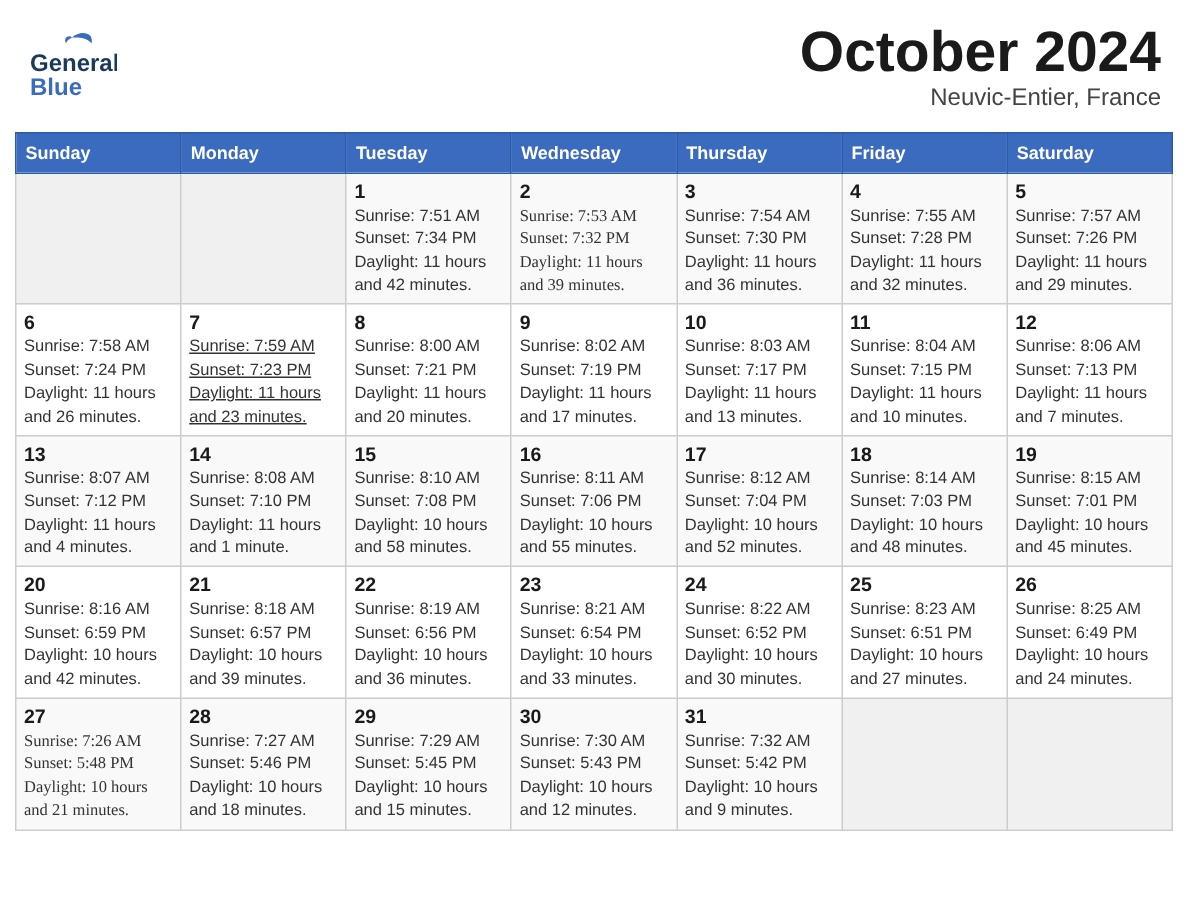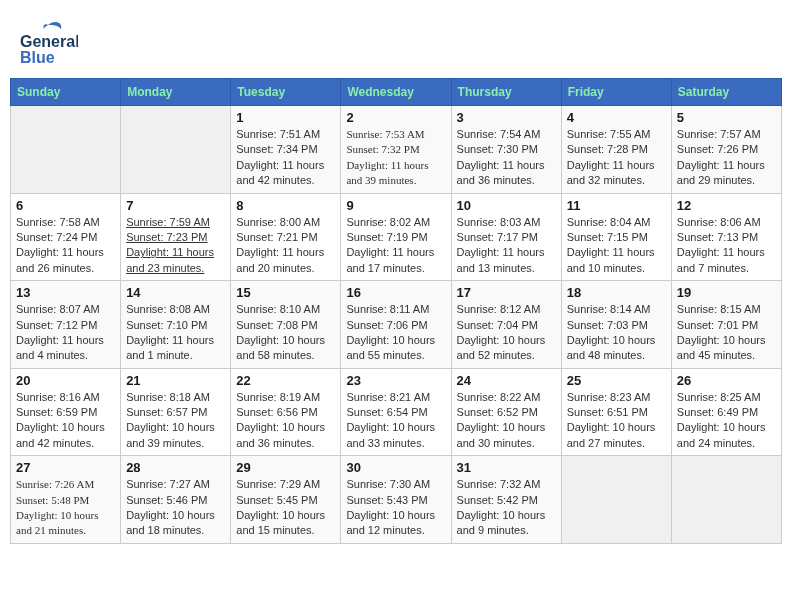--- a/index.html
+++ b/index.html
@@ -30,21 +30,21 @@
       font-size: 16px;
       color: #444;
     }
     .calendar {
       width: 100%;
       border-collapse: collapse;
       font-size: 10.5px;
     }
     .calendar thead th {
       background: #3a6bbf;
-      color: #86efac;
+      color: #ffffff;
       text-align: left;
       padding: 6px 6px;
       font-size: 12px;
       font-weight: bold;
       border: 1px solid #2a5aaa;
     }
     .calendar tbody td {
       border: 1px solid #ccc;
       vertical-align: top;
       padding: 4px 5px;
@@ -81,20 +81,24 @@
 <body>
 
 <div class="header">
   <div class="logo-container">
       <svg width="60" height="50">
         <path d="M30 10 C35 5, 45 6, 43 14 C40 10, 35 10, 30 10Z M30 10 C28 8, 24 10, 26 14 C27 11, 29 11, 30 10Z" fill="#3a6bbf"></path>
         <text x="2" y="32" font-size="16" font-weight="bold" fill="#1a3a5c" font-family="Arial, sans-serif">General</text>
         <text x="2" y="48" font-size="16" font-weight="bold" fill="#3a6bbf" font-family="Arial, sans-serif">Blue</text>
       </svg>
     </div>
+  <div class="title-section">
+    <div class="month-title">October 2024</div>
+    <div class="subtitle">Neuvic-Entier, France</div>
+  </div>
 </div>
 
 <table class="calendar">
   <thead>
     <tr>
       <th>Sunday</th>
       <th>Monday</th>
       <th>Tuesday</th>
       <th>Wednesday</th>
       <th>Thursday</th>

